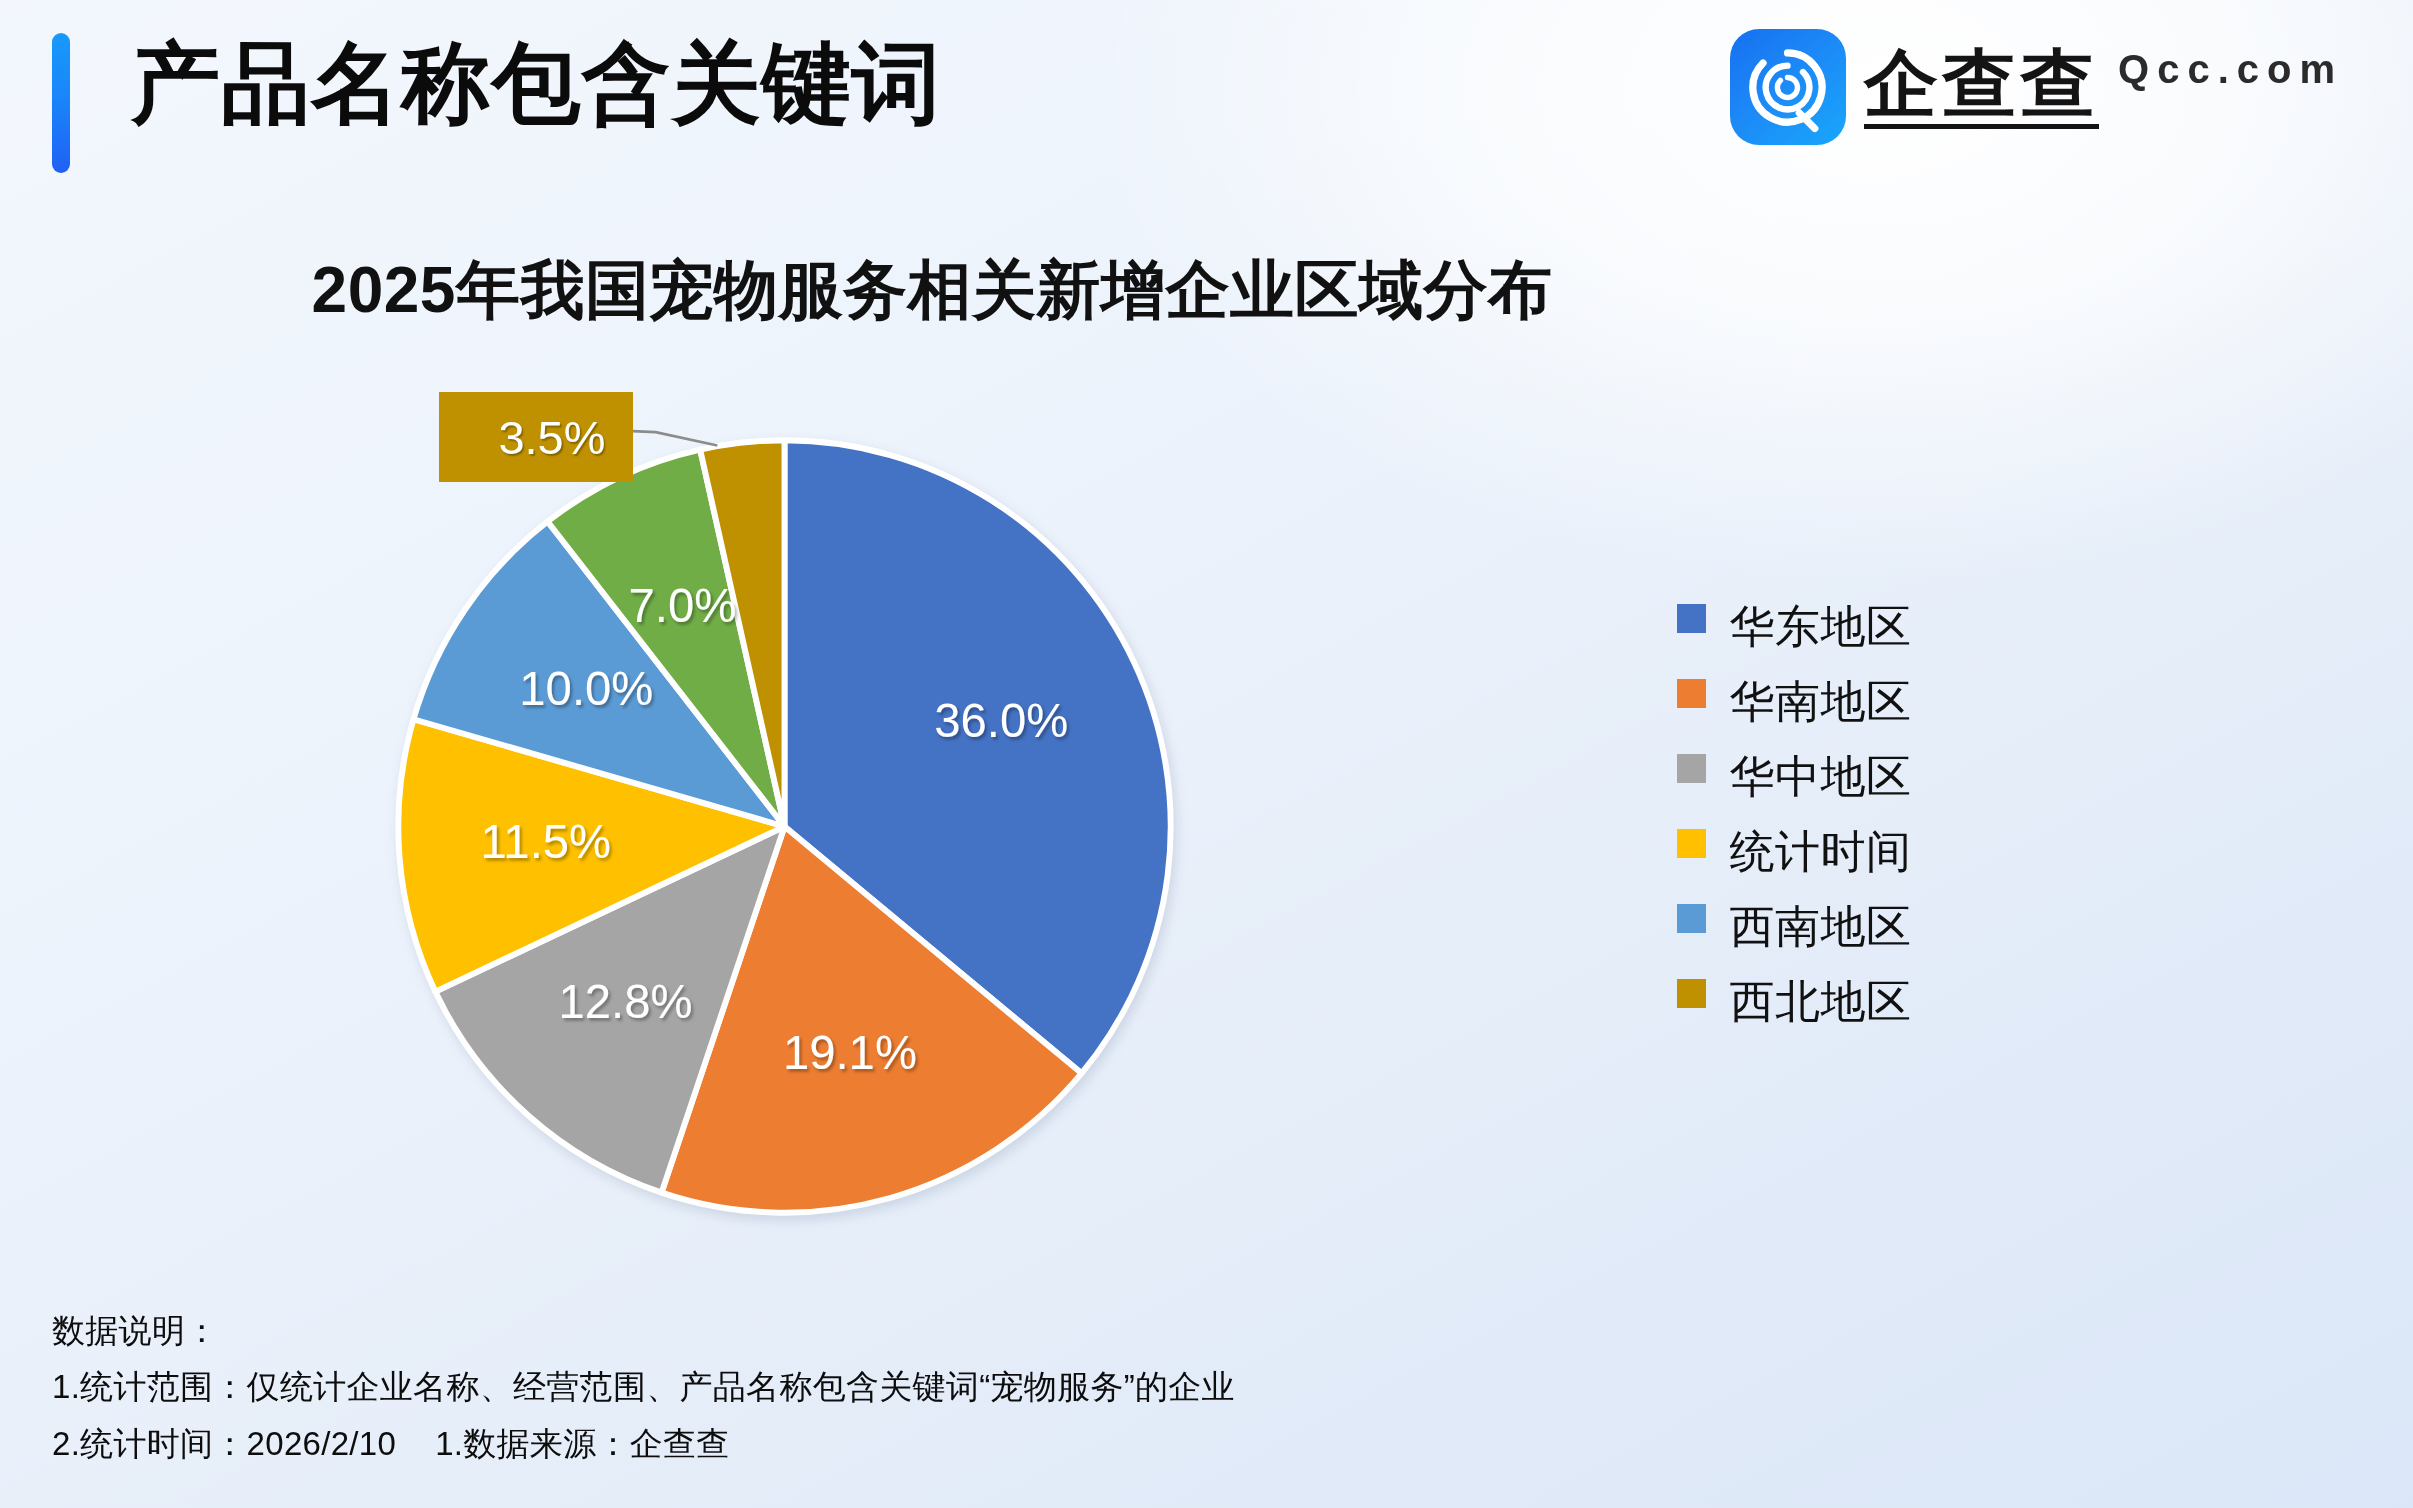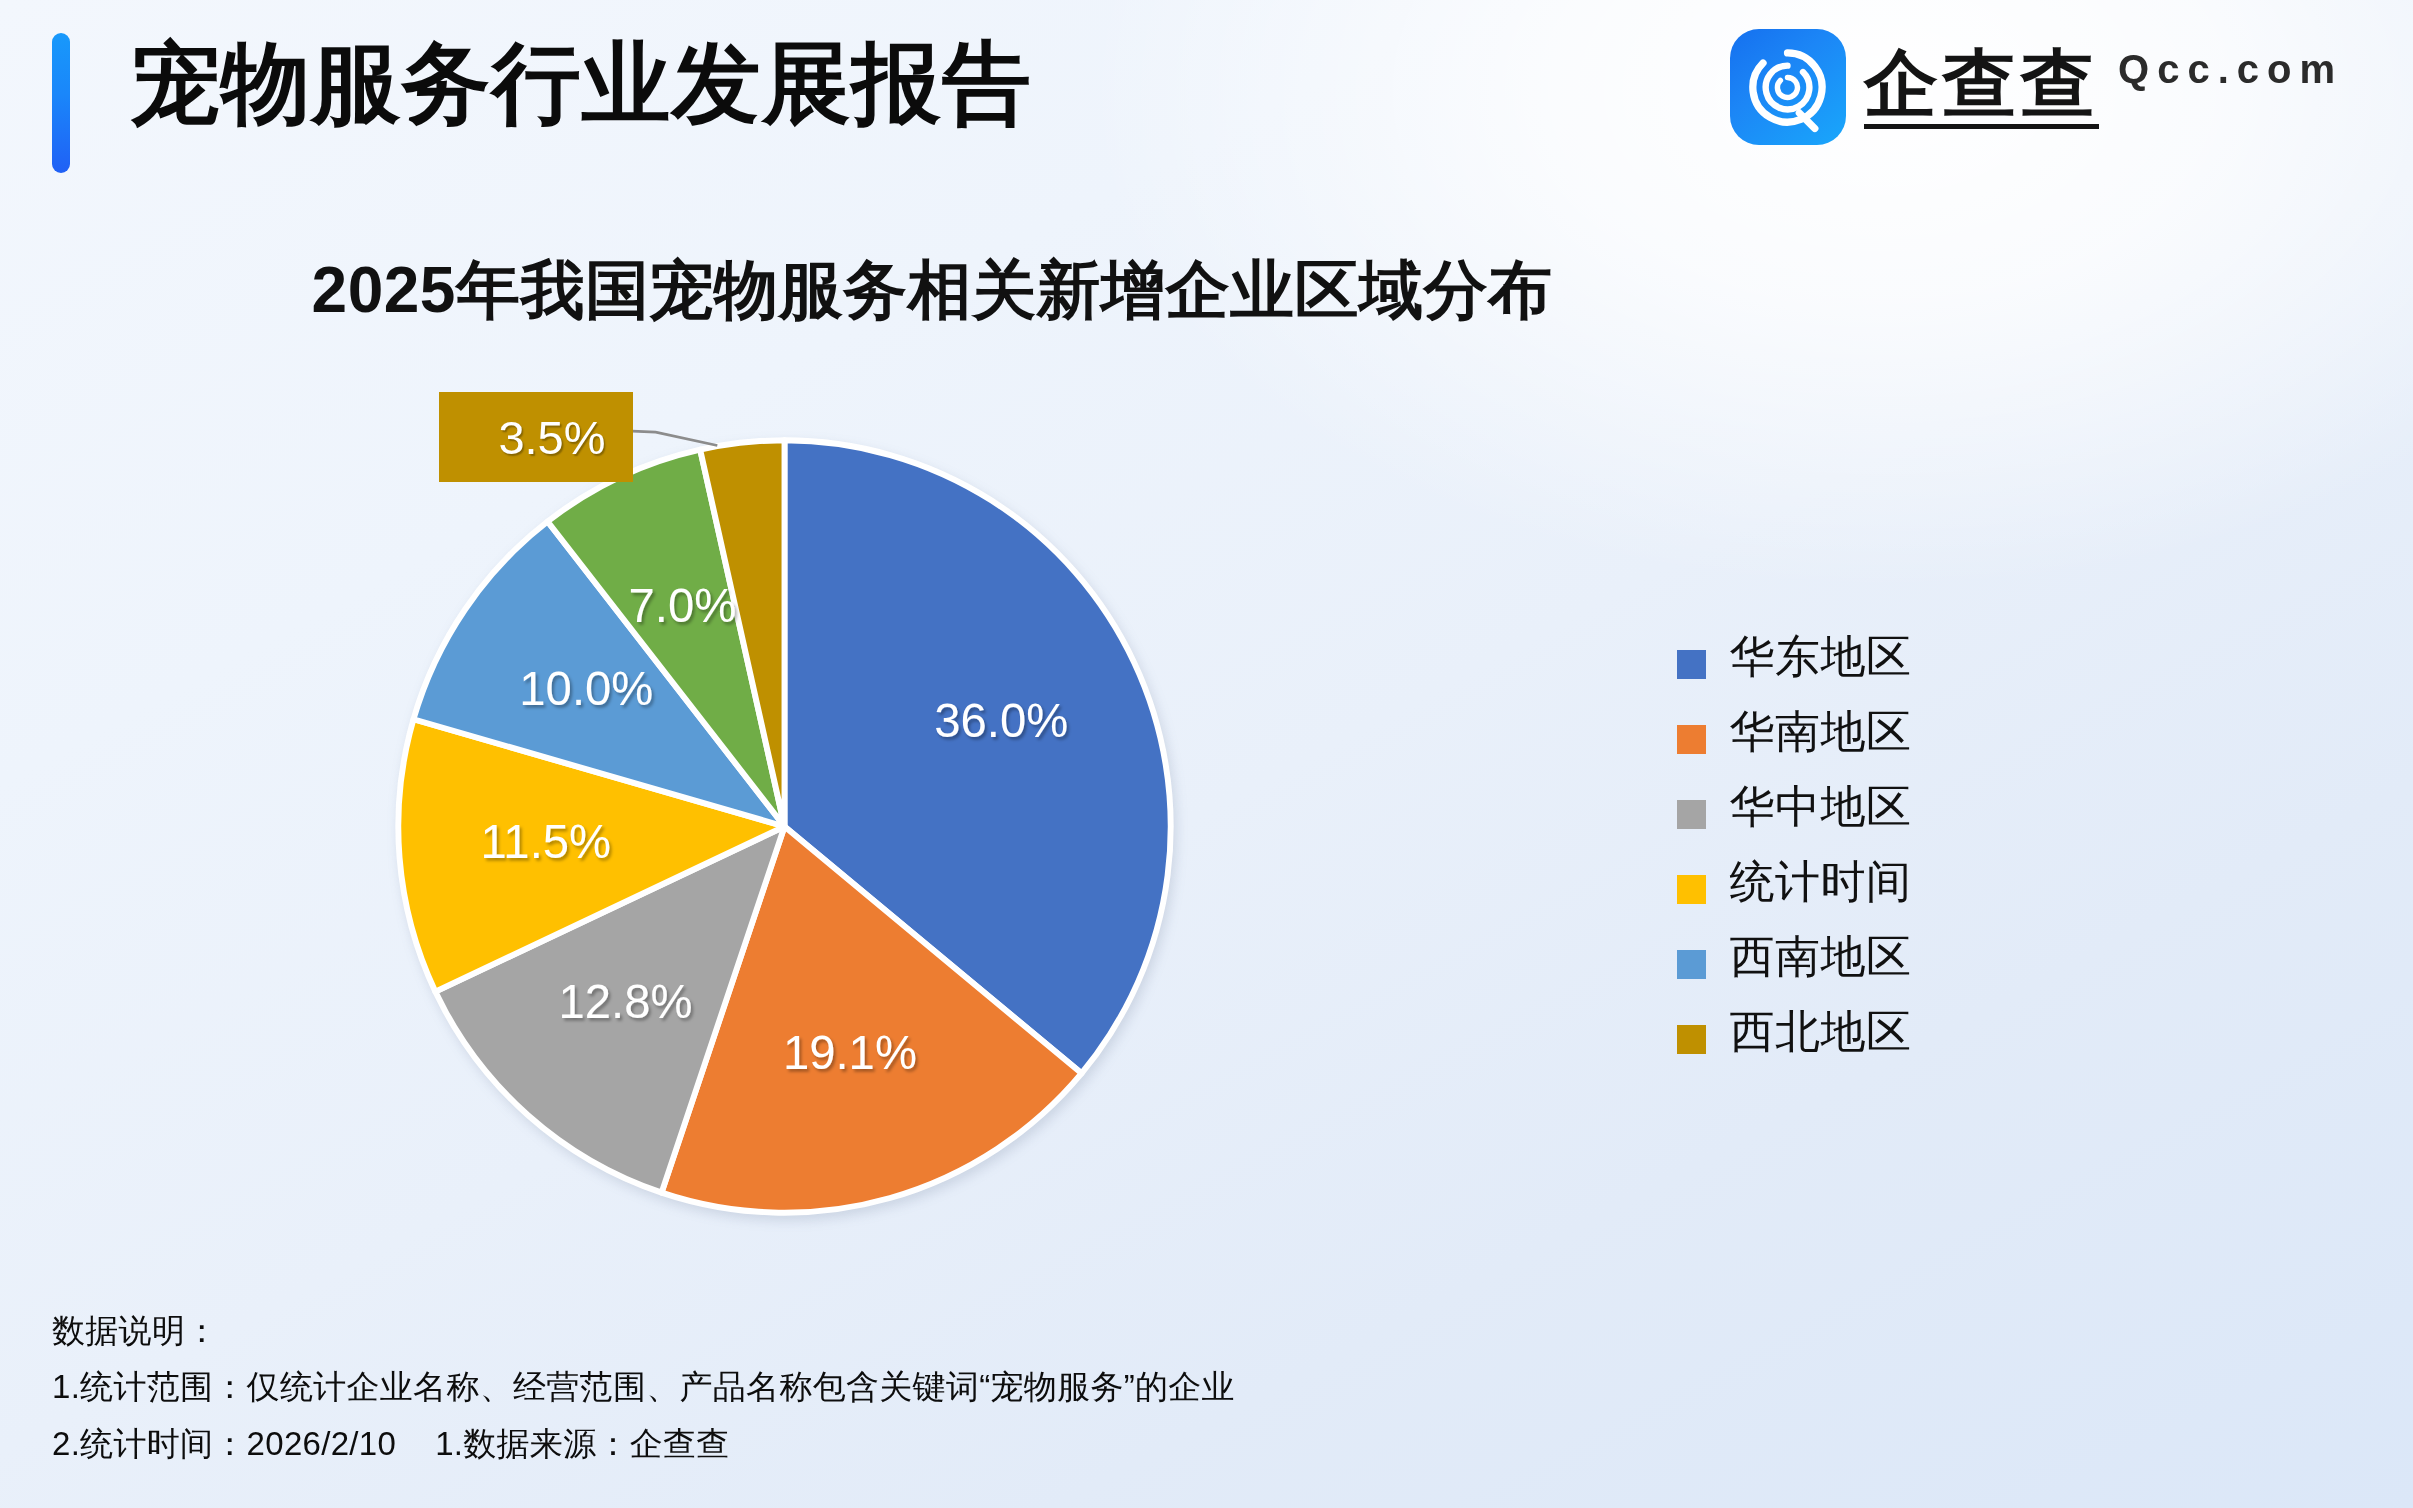--- a/index.html
+++ b/index.html
@@ -169,21 +169,21 @@
   #legend {
     position: absolute;
     left: 1677px;
     top: 604px;
     display: flex;
     flex-direction: column;
     gap: 0;
   }
   .legend-row {
     display: flex;
-    align-items: flex-end;
+    align-items: flex-start;
     height: 75px;
     gap: 23.6px;
   }
   .legend-swatch {
     width: 29px;
     height: 29px;
     flex: 0 0 auto;
   }
   .legend-label {
     font-size: 45px;
@@ -211,21 +211,21 @@
   .footer-line:last-child { margin-bottom: 0; }
   .footer-gap { display: inline-block; width: 39px; }
 </style>
 </head>
 <body>
 
 <div id="page">
 
   <div id="header">
     <div class="title-bar"></div>
-    <div class="page-title">宠物服务行业发展报告</div>
+    <div class="page-title">产品名称包含关键词</div>
 
     <div id="logo">
       <div class="logo-mark">
         <svg width="91" height="91" viewBox="0 0 100 100" aria-hidden="true">
           <g fill="none" stroke="#ffffff" stroke-linecap="round">
             <path d="M50 12 a38 38 0 1 1 -26.9 11.1" stroke-width="8"></path>
             <path d="M63 78 L80 95" stroke-width="8"></path>
             <path d="M50 26 a24 24 0 1 0 17 7" stroke-width="7"></path>
             <path d="M50 39 a11 11 0 1 1 -7.8 3.2" stroke-width="6"></path>
           </g>

